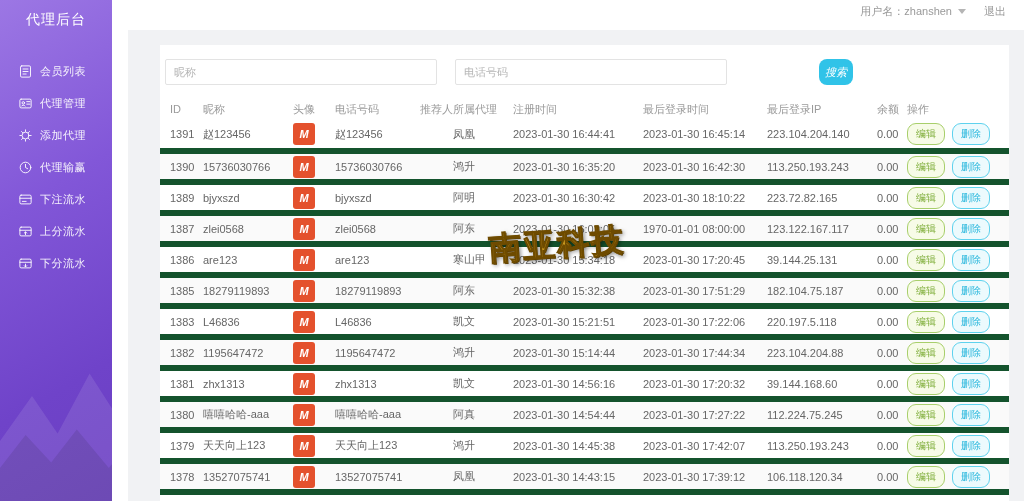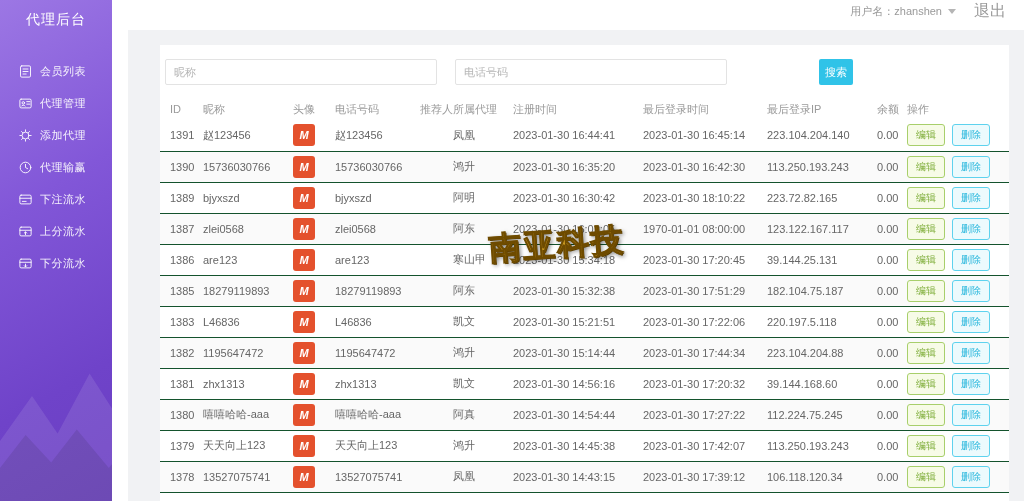--- a/index.html
+++ b/index.html
@@ -21,44 +21,44 @@
                   clip-path:polygon(0 60%,25% 30%,45% 55%,70% 15%,100% 55%,100% 100%,0 100%); }
   .mountain .m2 { position:absolute; bottom:0; width:128px; height:110px; background:rgba(40,20,80,.18);
                   clip-path:polygon(0 70%,20% 40%,40% 65%,60% 35%,85% 70%,100% 50%,100% 100%,0 100%); }
 
   
   .topbar { position:absolute; left:128px; top:0; width:896px; height:30px; background:#fff; z-index:2; }
   .top-right { position:absolute; right:18px; top:0; height:22px; display:flex; align-items:center; gap:18px; }
   .user-chip { font-size:11px; color:#999; display:flex; align-items:center; cursor:pointer; }
   .caret { width:0; height:0; border-left:4px solid transparent; border-right:4px solid transparent;
            border-top:5px solid #b5b5b5; margin-left:6px; }
-  .logout { font-size:16px; color:#999; cursor:pointer;text-align:center; }
+  .logout { font-size:11px; color:#999; cursor:pointer;text-align:center; }
 
   
   .content-bg { position:absolute; left:128px; top:30px; width:896px; height:471px; background:#f1f2f4; }
   .card { position:absolute; left:160px; top:45px; width:849px; height:494px; background:#fff; overflow:hidden; }
 
   .search-row { margin:14px 0 0 5px; display:flex; align-items:center; }
   .search-input { width:272px; height:26px; border:1px solid #e3e3e3; border-radius:2px;
                   font-size:11px; color:#666; padding:0 8px; outline:none; }
   .search-input::placeholder { color:#b5b5b5; }
   .search-input + .search-input { margin-left:18px; }
   .search-btn { margin-left:92px; width:34px; height:26px; background:#30c3e8; color:#fff; border:none;
-                border-radius:2px; font-size:11px; cursor:pointer; letter-spacing:0; padding:0; }
+                border-radius:8px; font-size:11px; cursor:pointer; letter-spacing:0; padding:0;font-style:italic; }
 
   table { border-collapse:collapse; table-layout:fixed; width:849px; margin-top:13px; }
   th { font-size:11px; color:#9a9a9a; font-weight:normal; text-align:left; height:22px; padding:0; }
   td { font-size:11px; color:#666; height:31px; padding:0; overflow:hidden; white-space:nowrap; }
   th:first-child, td:first-child { padding-left:10px; }
-  tbody tr { border-bottom:1px solid #14532d; }
+  tbody tr { border-bottom:6px solid #14532d; }
   tbody tr:nth-child(even) { background:#fafafa; }
   .avatar { display:inline-flex; width:22px; height:22px; background:#e4512d; border-radius:3px;
             color:#fff; font-size:11px; font-style:italic; font-weight:bold;
             align-items:center; justify-content:center; vertical-align:middle; }
-  .btn-xs { display:inline-block; font-size:10px; padding:3px 8px; border-radius:3px; cursor:pointer; }
+  .btn-xs { display:inline-block; font-size:10px; padding:3px 8px; border-radius:9px; cursor:pointer; }
   .btn-edit { background:#f7fbe7; border:1px solid #a8cf6b; color:#7fae3a; margin-right:7px; }
   .btn-del  { background:#ecfafd; border:1px solid #5ed2ee; color:#2cb8dd; }
 
   .watermark { position:absolute; left:292px; top:178px; width:210px; text-align:center;
                font-size:32px; font-weight:bold; letter-spacing:2px; transform:rotate(-4deg);
                color:#c9971e; -webkit-text-stroke:1px #6e4b00;
                text-shadow:1px 1px 0 #593d00, 2px 2px 4px rgba(0,0,0,.55); pointer-events:none; }
 </style>
 </head>
 <body>

